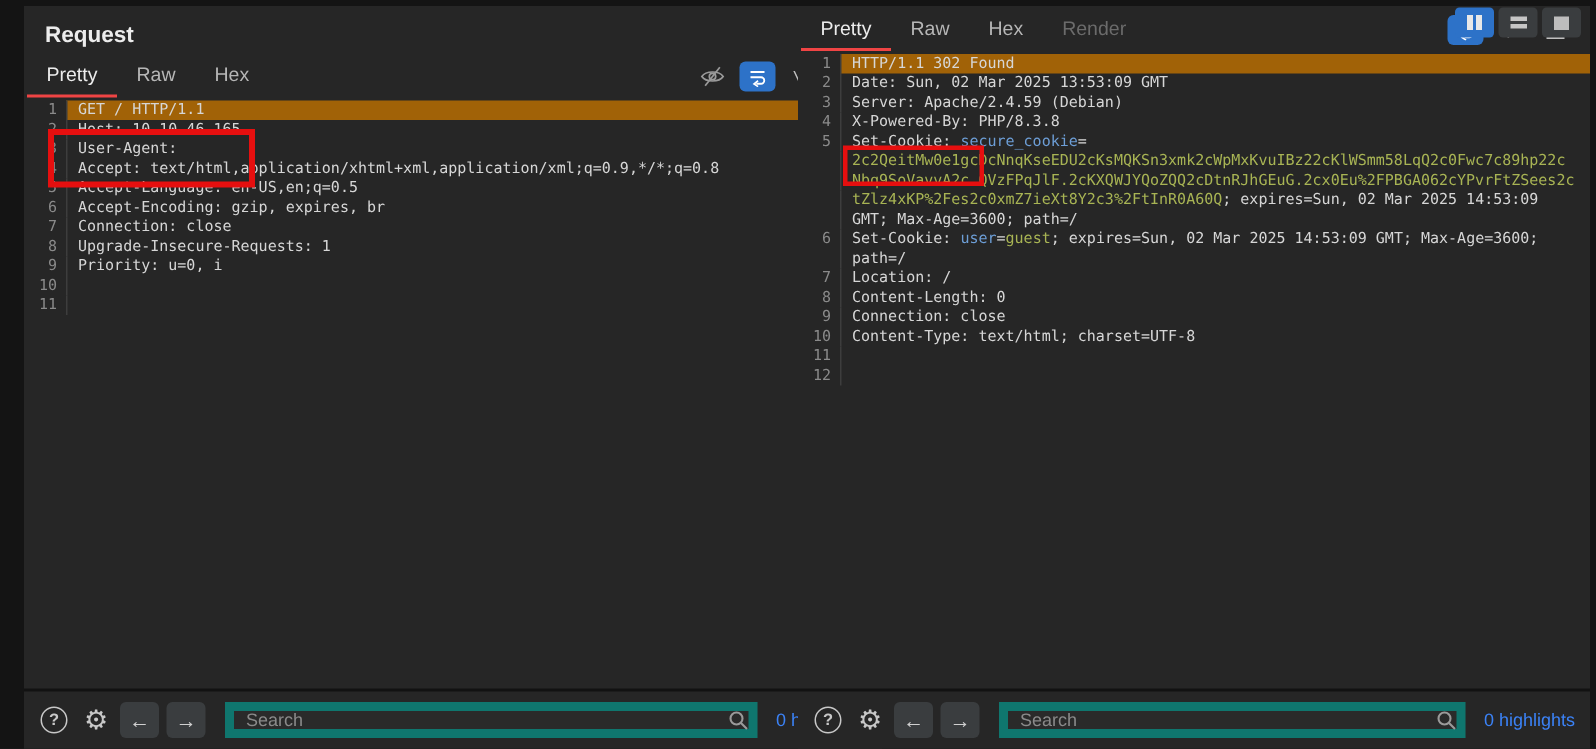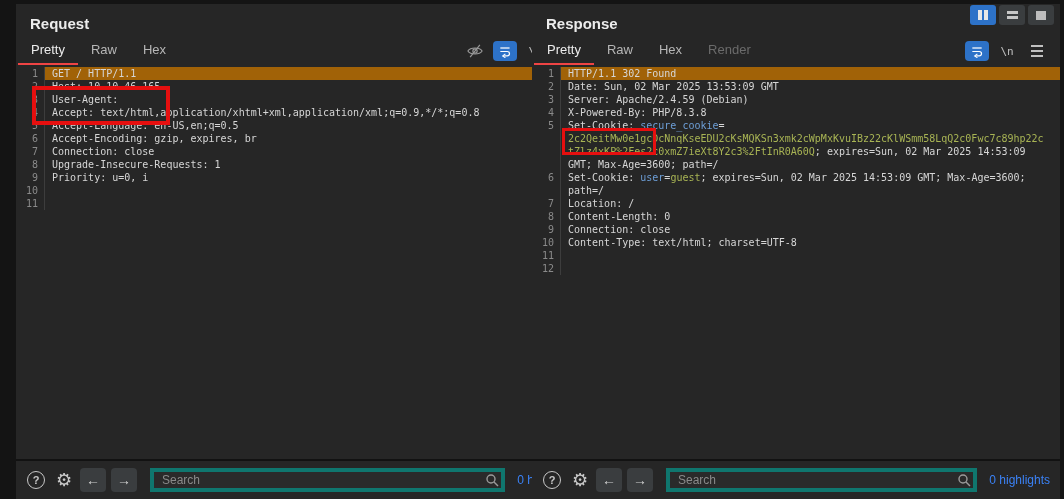--- a/index.html
+++ b/index.html
@@ -32,21 +32,21 @@
   #annot-response{left:30px;top:63px;width:88px;height:21px;border-width:3px;}
   
   .footer{height:38px;border-top:2px solid #121212;display:flex;align-items:center;padding:0 10px 0 8px;background:#262626;}
   .foot-icon{display:flex;align-items:center;justify-content:center;width:24px;height:24px;margin-right:4px;color:#c8c8c8;}
   .help-circle{width:16px;height:16px;border:1.5px solid #c8c8c8;border-radius:50%;display:flex;align-items:center;justify-content:center;
     font-size:11px;font-weight:bold;color:#c8c8c8;}
   .gear{font-size:18px;line-height:18px;}
   .nav-btn{width:26px;height:24px;background:#3a3d3f;border-radius:4px;display:flex;align-items:center;justify-content:center;
     color:#d0d0d0;font-size:14px;margin-right:5px;}
   .search-wrap{position:relative;flex:1;margin:0 12px 0 8px;}
-  .search-input{width:100%;box-sizing:border-box;height:24px;background:#2a2a2a;border:4px solid #0f766e;color:#cccccc;
+  .search-input{width:100%;box-sizing:border-box;height:24px;background:#2a2a2a;border:6px solid #0f766e;color:#cccccc;
     font-family:"Liberation Sans",sans-serif;font-size:12px;padding:0 26px 0 8px;outline:none;}
   .search-input::placeholder{color:#8a8a8a;}
   .search-glass{position:absolute;right:6px;top:5px;}
   .highlights{color:#3b82f6;font-size:12px;white-space:nowrap;}
   
   .view-toggle{position:absolute;top:5px;right:10px;display:flex;gap:3px;}
   .vt-btn{width:26px;height:20px;border-radius:3px;background:#3a3d3f;display:flex;align-items:center;justify-content:center;gap:2px;}
   .vt-btn.active{background:#2d72c8;}
   .vt-vbar{width:4px;height:10px;background:#e8e8e8;}
   .vt-hbars{display:flex;flex-direction:column;gap:2px;}
@@ -122,21 +122,20 @@
           <circle cx="6" cy="6" r="4"></circle>
             <line x1="9" y1="9" x2="13" y2="13"></line>
         </svg>
       </span>
     </span>
     <span class="highlights">0 highlights</span>
   </div>
 </div>
 
 <div class="panel" id="panel-right">
-  <div class="panel-title">Response</div>
   <div class="tabs-row">
     <div id="resp-tabs" style="display:flex;">
         <span class="tab active">Pretty</span>
         <span class="tab">Raw</span>
         <span class="tab">Hex</span>
         <span class="tab disabled">Render</span>
       </div>
     <span class="tab-spacer"></span>
     <span class="icon-btn blue">
       <svg width="14" height="13" viewBox="0 0 18 16" fill="none" stroke="#ffffff" stroke-width="1.6">
@@ -157,20 +156,21 @@
     </span>
   </div>
   <div class="editor">
     <div id="resp-rows">
         <div class="row hl"><span class="num">1</span><span class="code"><span>HTTP/1.1 302 Found</span></span></div>
         <div class="row"><span class="num">2</span><span class="code"><span>Date: Sun, 02 Mar 2025 13:53:09 GMT</span></span></div>
         <div class="row"><span class="num">3</span><span class="code"><span>Server: Apache/2.4.59 (Debian)</span></span></div>
         <div class="row"><span class="num">4</span><span class="code"><span>X-Powered-By: PHP/8.3.8</span></span></div>
         <div class="row"><span class="num">5</span><span class="code"><span>Set-Cookie: </span><span class="c-name">secure_cookie</span><span>=</span></span></div>
         <div class="row"><span class="num"></span><span class="code"><span class="c-val">2c2QeitMw0e1gcDcNnqKseEDU2cKsMQKSn3xmk2cWpMxKvuIBz22cKlWSmm58LqQ2c0Fwc7c89hp22c</span></span></div>
+        <div class="row"><span class="num"></span><span class="code"><span class="c-val">Nbq9SoVavvA2c.QVzFPqJlF.2cKXQWJYQoZQQ2cDtnRJhGEuG.2cx0Eu%2FPBGA062cYPvrFtZSees2c</span></span></div>
         <div class="row"><span class="num"></span><span class="code"><span class="c-val">tZlz4xKP%2Fes2c0xmZ7ieXt8Y2c3%2FtInR0A60Q</span><span>; expires=Sun, 02 Mar 2025 14:53:09</span></span></div>
         <div class="row"><span class="num"></span><span class="code"><span>GMT; Max-Age=3600; path=/</span></span></div>
         <div class="row"><span class="num">6</span><span class="code"><span>Set-Cookie: </span><span class="c-name">user</span><span>=</span><span class="c-val">guest</span><span>; expires=Sun, 02 Mar 2025 14:53:09 GMT; Max-Age=3600;</span></span></div>
         <div class="row"><span class="num"></span><span class="code"><span>path=/</span></span></div>
         <div class="row"><span class="num">7</span><span class="code"><span>Location: /</span></span></div>
         <div class="row"><span class="num">8</span><span class="code"><span>Content-Length: 0</span></span></div>
         <div class="row"><span class="num">9</span><span class="code"><span>Connection: close</span></span></div>
         <div class="row"><span class="num">10</span><span class="code"><span>Content-Type: text/html; charset=UTF-8</span></span></div>
         <div class="row"><span class="num">11</span><span class="code"></span></div>
         <div class="row"><span class="num">12</span><span class="code"></span></div>

